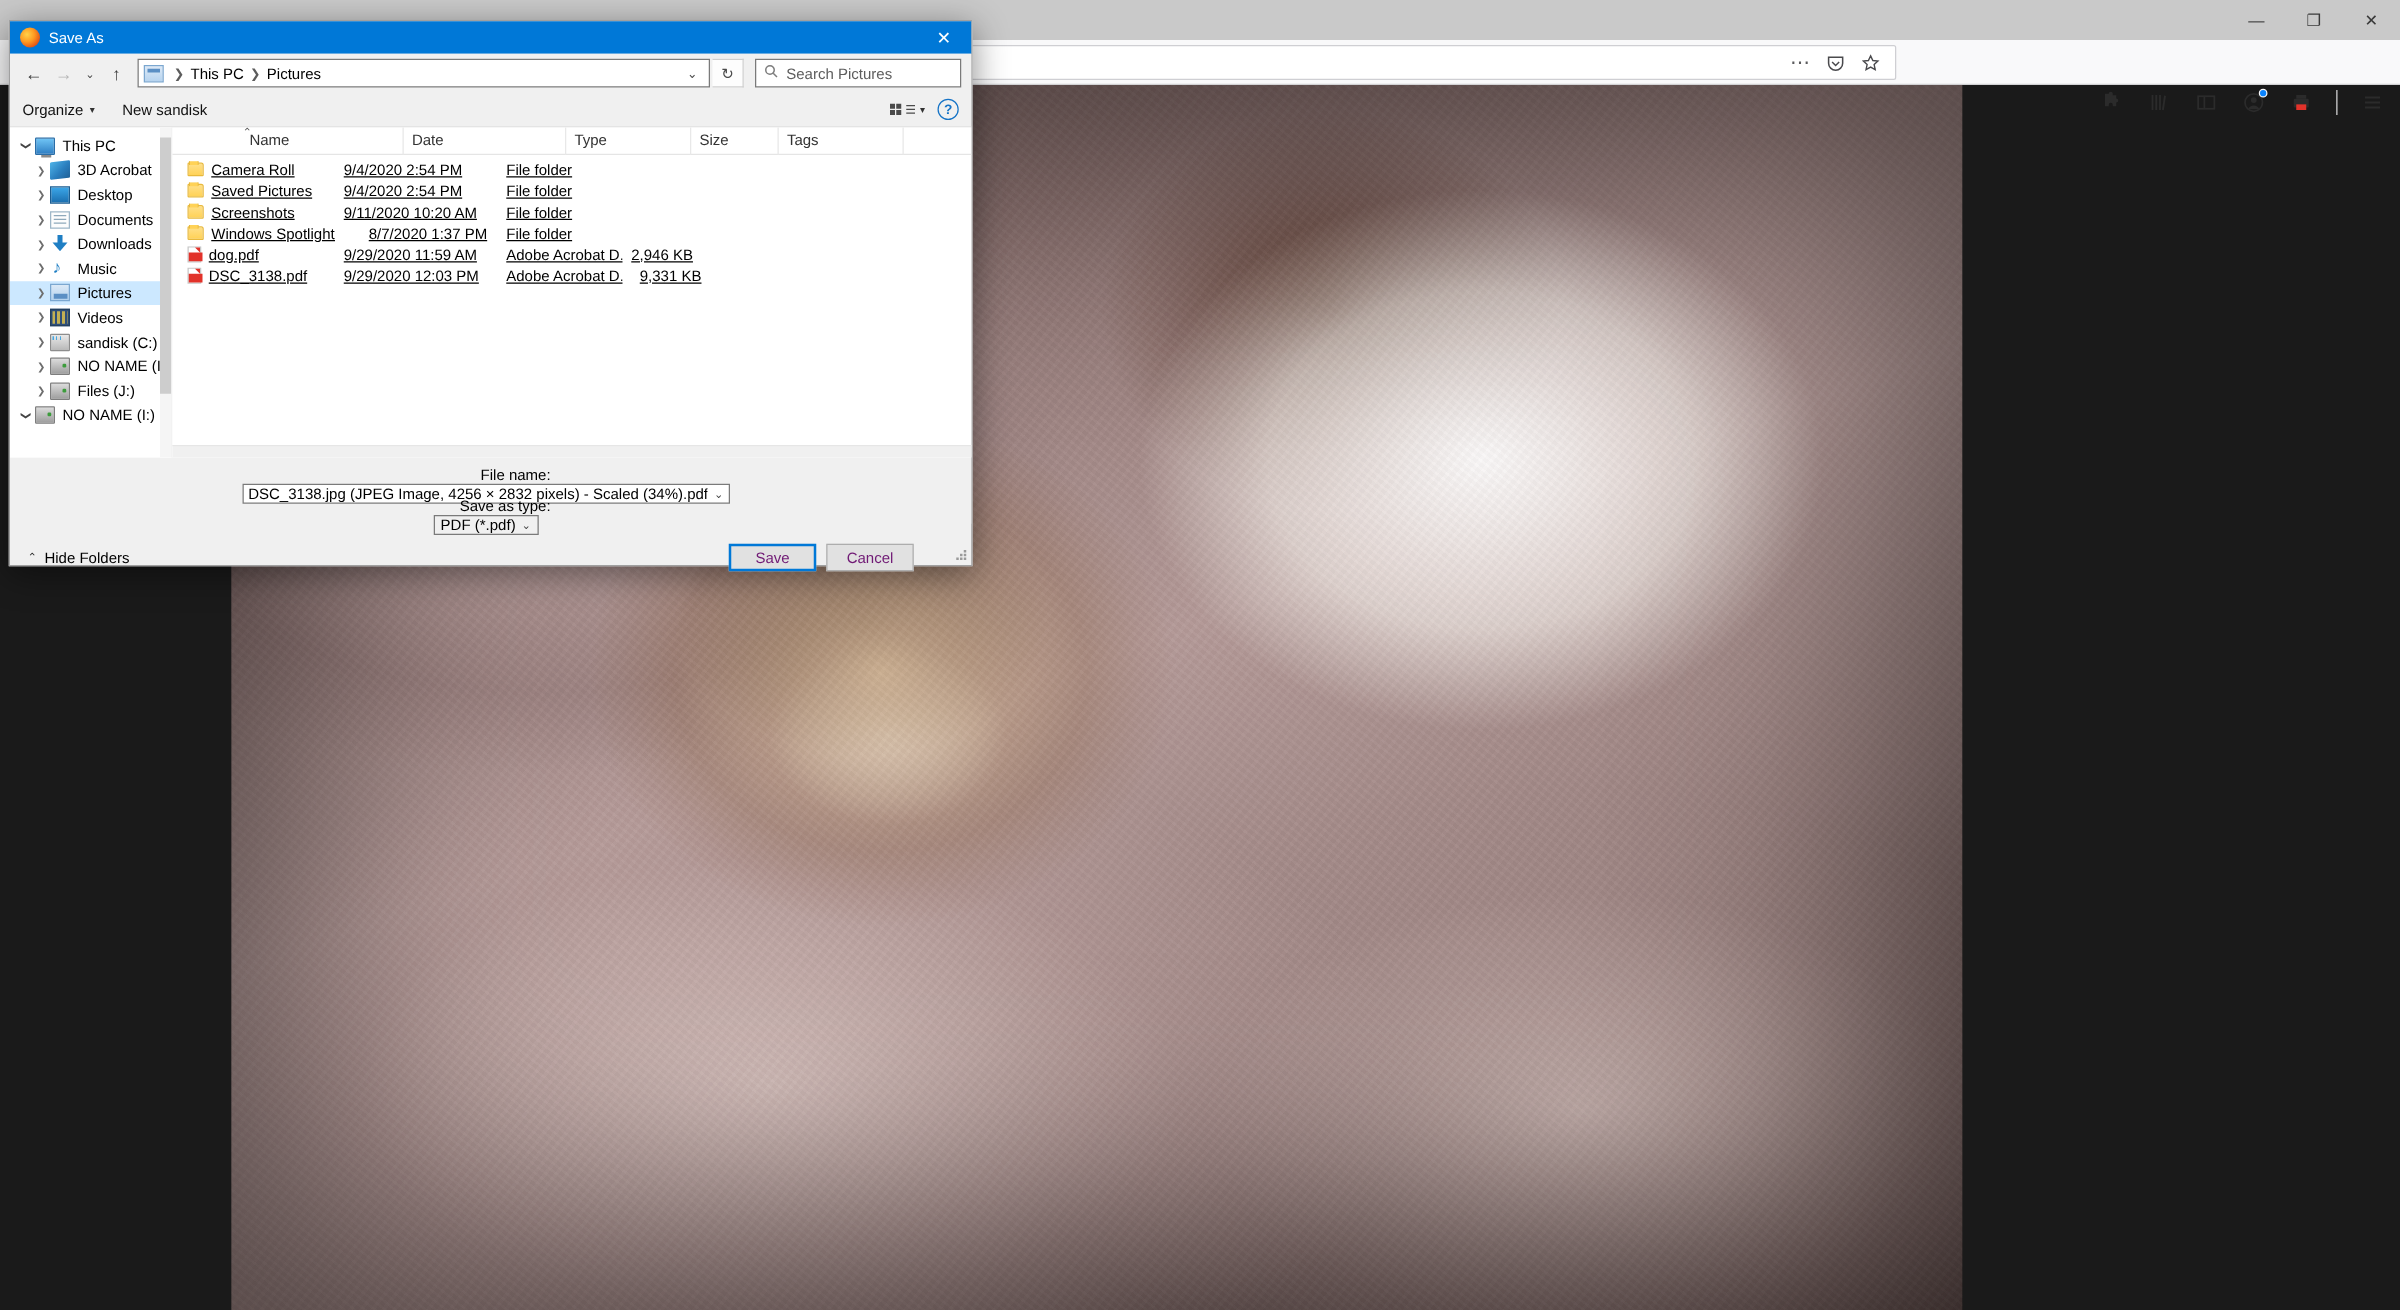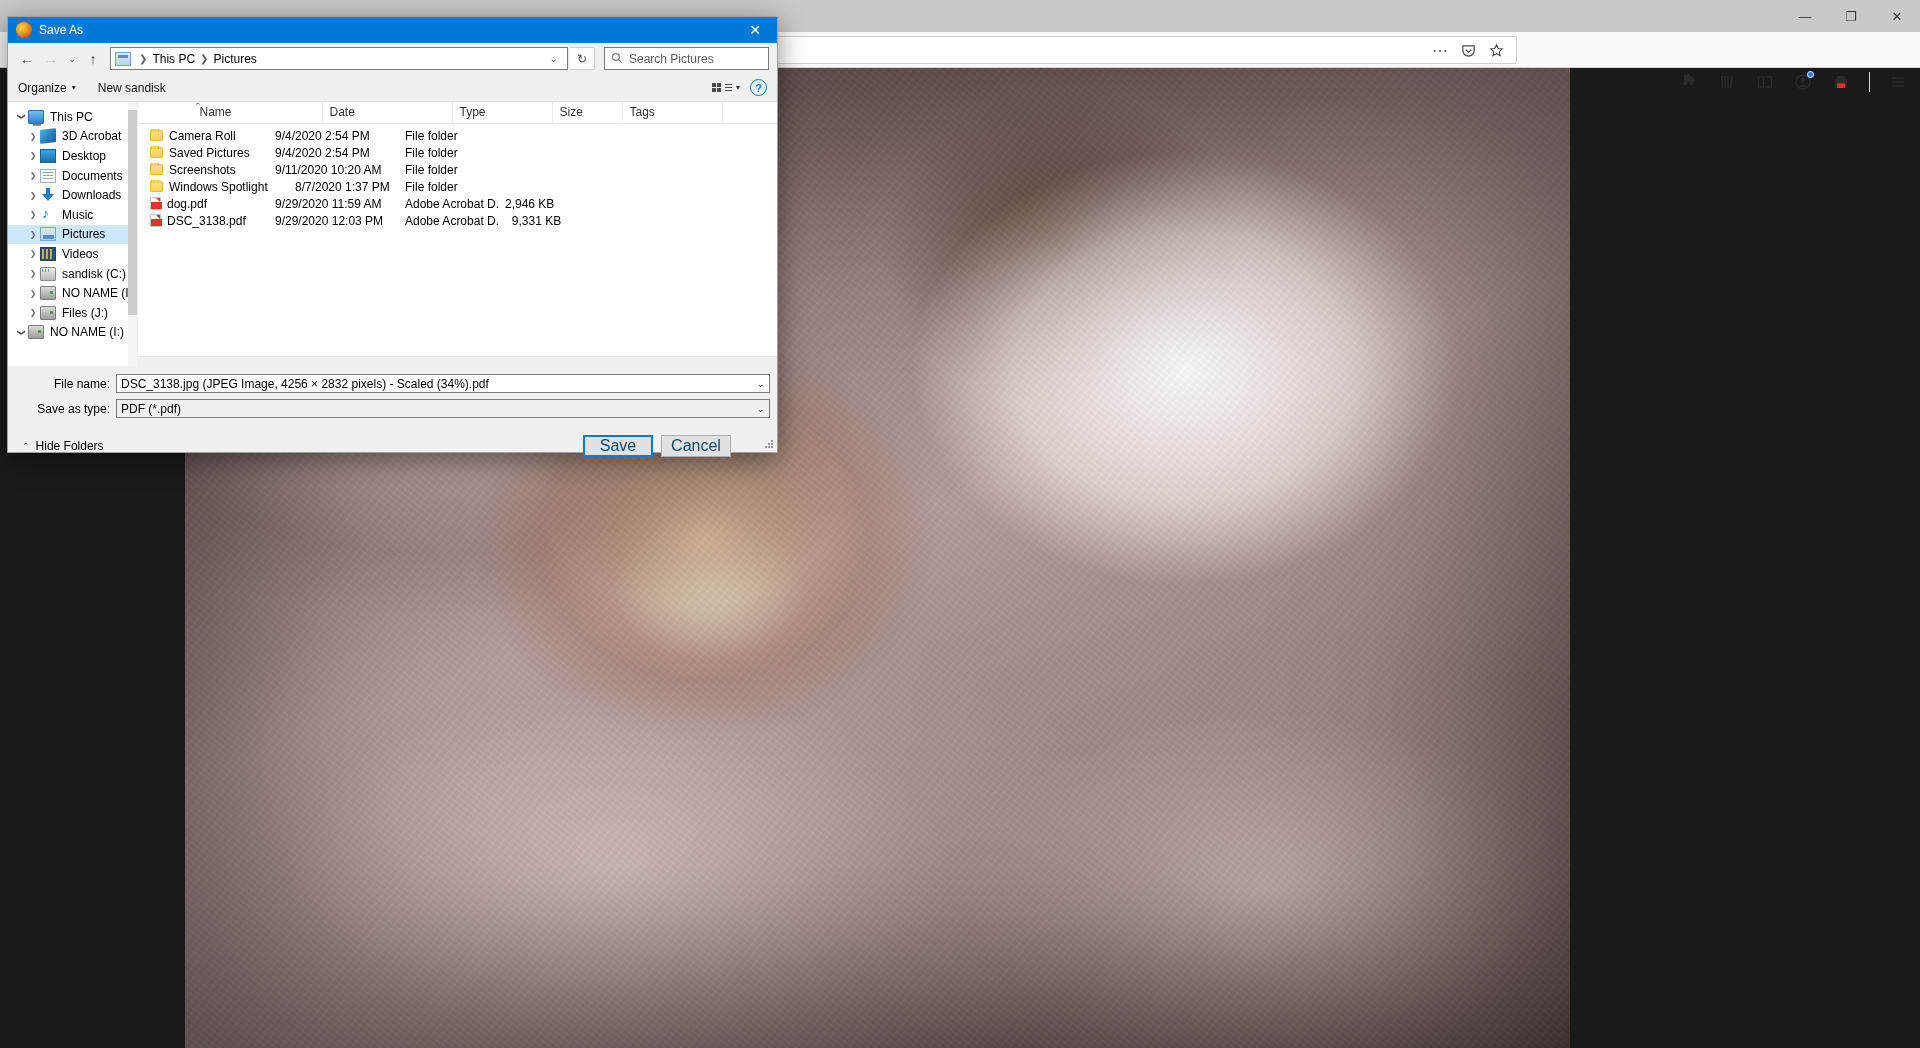--- a/index.html
+++ b/index.html
@@ -143,21 +143,21 @@
   .sb-scroll { position: absolute; right: 0; top: 0; width: 9px; height: 100%; background: #f5f5f5; }
   .sb-thumb { position: absolute; right: 0; top: 8px; width: 9px; height: 205px; background: #cdcdcd; }
 
   
   .filelist { flex: 1; position: relative; background: #fff; }
   .fl-head { display: flex; height: 22px; border-bottom: 1px solid #e5e5e5; position: relative; justify-content: center; }
   .fl-head .col { font-size: 12px; color: #333; padding: 3px 0 0 7px; border-right: 1px solid #e8e8e8; height: 22px; }
   .sortmark { position: absolute; left: 56px; top: -1px; color: #5a5a5a; font-size: 9px; }
   .fl-rows { padding-top: 3px; }
   .frow { display: flex; height: 17px; align-items: center; font-size: 12px; color: #000; }
-  .fcell { padding-left: 7px; overflow: hidden; white-space: nowrap; }
+  .fcell { padding-left: 7px; overflow: hidden; white-space: nowrap; text-decoration: underline; }
   .fname { display: flex; align-items: center; gap: 6px; padding-left: 12px; }
   .folder-ico {
     width: 13px; height: 11px; flex: 0 0 13px;
     background: linear-gradient(#ffe08a, #ffd257); border: 1px solid #e8b93c; border-radius: 1px 2px 1px 1px;
     position: relative;
   }
   .folder-ico::before { content: ""; position: absolute; left: 0; top: -3px; width: 6px; height: 3px; background: #ffd257; border: 1px solid #e8b93c; border-bottom: none; border-radius: 1px 1px 0 0; }
   .pdf-ico {
     width: 11px; height: 13px; flex: 0 0 11px; background: #fff; border: 1px solid #c8c8c8;
     position: relative; font-size: 5px; color: #fff;
@@ -165,36 +165,36 @@
   .pdf-ico::after {
     content: ""; position: absolute; left: 0; bottom: 0; width: 11px; height: 7px; background: #e2322a;
   }
   .pdf-ico::before {
     content: ""; position: absolute; right: 0; top: 0; border-top: 4px solid #e2322a; border-left: 4px solid transparent;
   }
   .hsbar { position: absolute; left: 0; bottom: 0; width: 100%; height: 10px; background: #f0f0f0; border-top: 1px solid #e6e6e6; }
 
   
   .dlg-form { background: #f0f0f0; padding: 7px 0 0 0; }
-  .formrow { display: flex; align-items: center; height: 21px; margin-bottom: 4px; }
+  .formrow { display: flex; align-items: center; height: 21px; margin-bottom: 4px; flex-direction: column; }
   .formlabel { width: 108px; text-align: right; padding-right: 6px; font-size: 12px; color: #000; }
   .field {
     flex: 1; margin-right: 7px; height: 19px; background: #fff; border: 1px solid #7a7a7a;
     display: flex; align-items: center; padding-left: 4px; font-size: 12px; color: #000;
   }
   .field.combo { background: #f0f0f0; }
   .field .val { flex: 1; overflow: hidden; white-space: nowrap; }
   .field .caret { width: 17px; text-align: center; color: #3a3a3a; font-size: 9px; }
 
   .dlg-footer { display: flex; align-items: center; padding: 12px 10px 0 14px; }
   .hidefolders { display: flex; align-items: center; gap: 6px; font-size: 12px; color: #000; }
   .hf-caret { color: #2a2a2a; font-size: 9px; }
   .btns { margin-left: auto; display: flex; gap: 8px; padding-right: 36px; }
   .btn {
-    width: 70px; height: 22px; font-size: 16px; color: #0c4a6e;
+    width: 70px; height: 22px; font-size: 12px; color: #701a75;
     display: flex; align-items: center; justify-content: center;
     background: #e1e1e1; border: 1px solid #adadad;
   }
   .btn.primary { border: 2px solid #0078d7; background: #e1e1e1; }
   .resize-grip { position: absolute; right: 3px; bottom: 3px; width: 10px; height: 10px; }
   .resize-grip i { position: absolute; width: 2px; height: 2px; background: #9a9a9a; }
 
   
   .ico-pc { background: linear-gradient(#6fc4f5, #2f7fc4); border: 1px solid #2a6ea8; border-radius: 1px; }
   .ico-pc::after { content:""; position:absolute; left:4px; bottom:-3px; width:8px; height:2px; background:#8a8a8a; }

